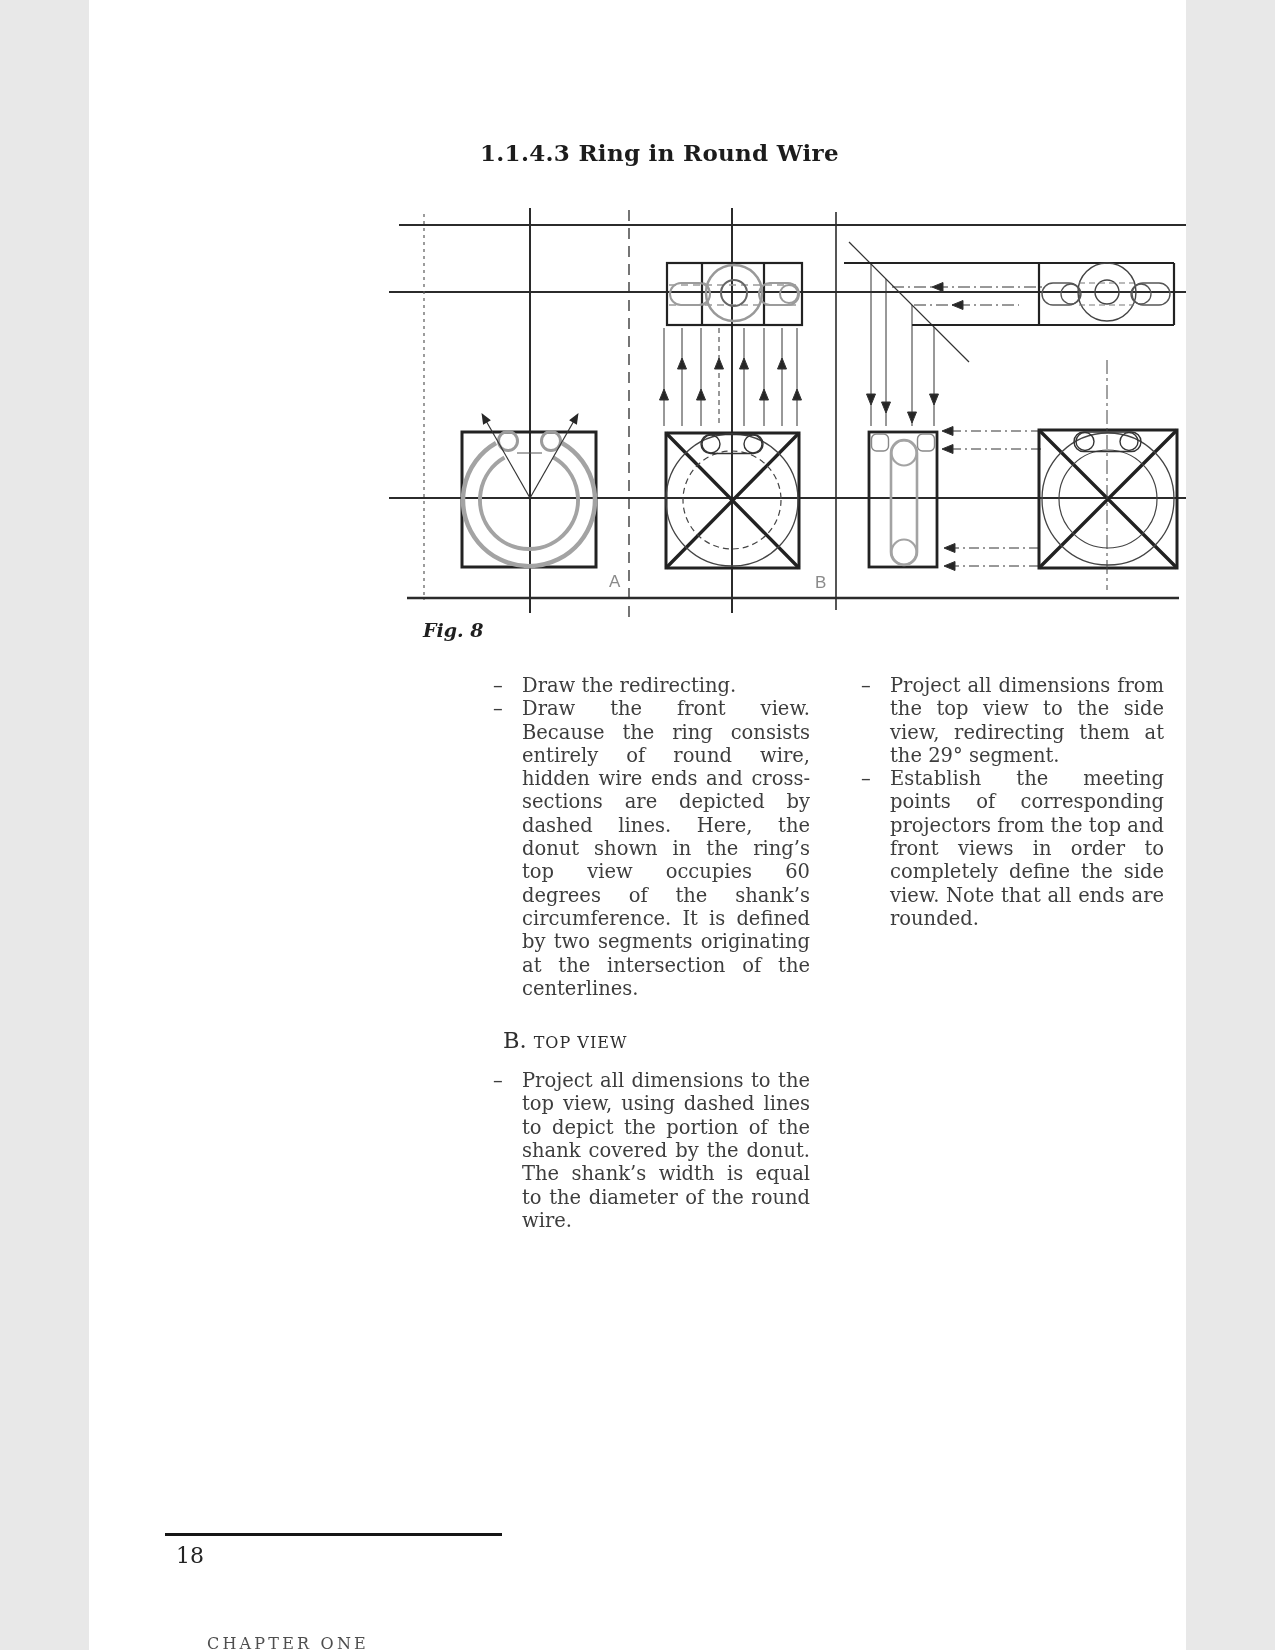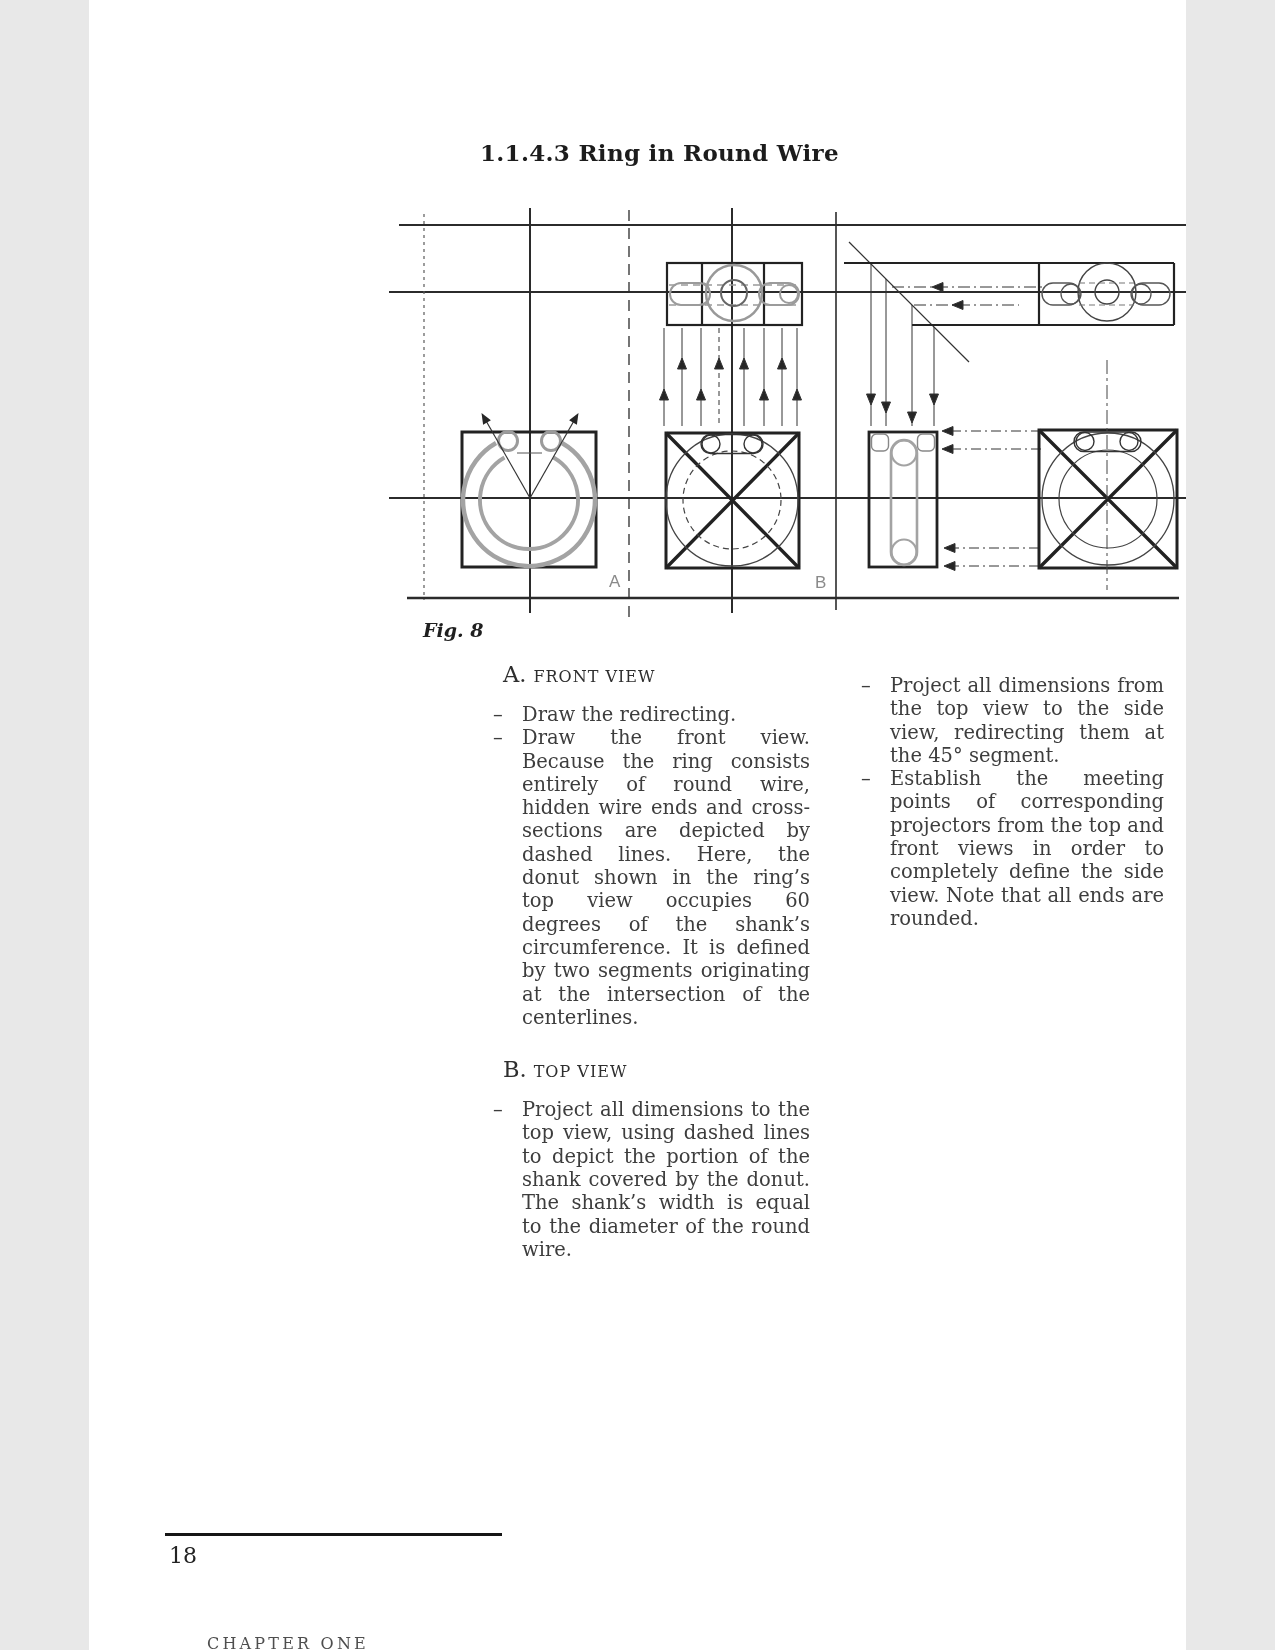--- a/index.html
+++ b/index.html
@@ -32,21 +32,21 @@
     margin:0 0 0 10px;font-weight:normal;color:#2e2e2e;
     white-space:nowrap;line-height:26px;
   }
   .sec-heading.mt{margin-top:27px;}
   .sec-letter{font-size:22.5px;}
   .sec-name{font-size:16px;letter-spacing:1px;margin-left:7px;}
   ul.bullets{list-style:none;margin:13px 0 0 0;padding:0;}
   ul.bullets li{position:relative;padding-left:29px;margin:0;}
   .dash{position:absolute;left:0;top:0;}
   .footer-rule{position:absolute;left:76px;top:1533px;width:337px;height:3px;background:#161616;}
-  .footer-pagenum{position:absolute;left:80px;top:1543px;font-size:22px;color:#232323;}
+  .footer-pagenum{position:absolute;left:87px;top:1543px;font-size:22px;color:#232323;}
   .footer-chapter{position:absolute;left:118px;top:1634px;font-size:16px;letter-spacing:3.2px;color:#4e4e4e;}
   svg .lbl{font-family:"Liberation Sans", sans-serif;font-size:17px;fill:#8a8a8a;}
 </style>
 </head>
 <body>
 
 <div class="page">
 
   <div class="page-title">1.1.4.3 Ring in Round Wire</div>
 
@@ -181,23 +181,20 @@
         <circle cx="750" cy="241.5" r="9" fill="none" stroke="#333" stroke-width="1.4"></circle>
         <path d="M728,160 V390" stroke="#444" stroke-width="1" stroke-dasharray="14 4 3 4" fill="none"></path>
         <text class="lbl" x="812" y="386">C</text>
       </g>
     </svg>
   </div>
 
   <div class="fig-caption">Fig. 8</div>
 
   <div class="col col-left">
-    <h3 class="sec-heading">
-      <span class="sec-letter">A.</span><span class="sec-name">FRONT VIEW</span>
-    </h3>
     <ul class="bullets">
       <li>
         <span class="dash">–</span>
         <span>Draw the redirecting.</span>
       </li>
       <li>
         <span class="dash">–</span>
         <span>Draw the front view. Because the ring consists entirely of round wire, hidden wire ends and cross-sections are depicted by dashed lines. Here, the donut shown in the ring’s top view occupies 60 degrees of the shank’s circumference. It is defined by two segments originating at the intersection of the centerlines.</span>
       </li>
     </ul>
@@ -210,21 +207,21 @@
         <span class="dash">–</span>
         <span>Project all dimensions to the top view, using dashed lines to depict the portion of the shank covered by the donut. The shank’s width is equal to the diameter of the round wire.</span>
       </li>
     </ul>
   </div>
 
   <div class="col col-right">
     <ul class="bullets">
       <li>
         <span class="dash">–</span>
-        <span>Project all dimensions from the top view to the side view, redirecting them at the 45° segment.</span>
+        <span>Project all dimensions from the top view to the side view, redirecting them at the 29° segment.</span>
       </li>
       <li>
         <span class="dash">–</span>
         <span>Establish the meeting points of corresponding projectors from the top and front views in order to completely define the side view. Note that all ends are rounded.</span>
       </li>
     </ul>
   </div>
 
   <div class="footer-rule"></div>
   <div class="footer-pagenum">18</div>

